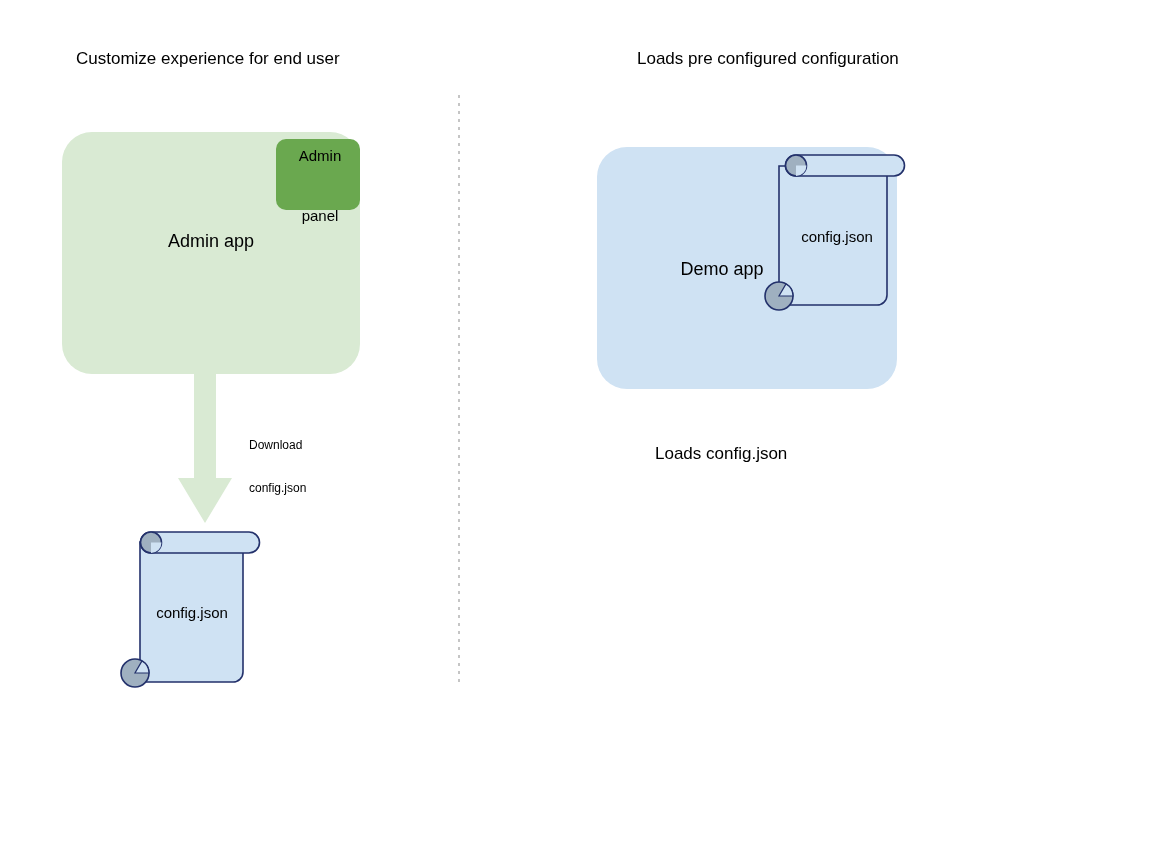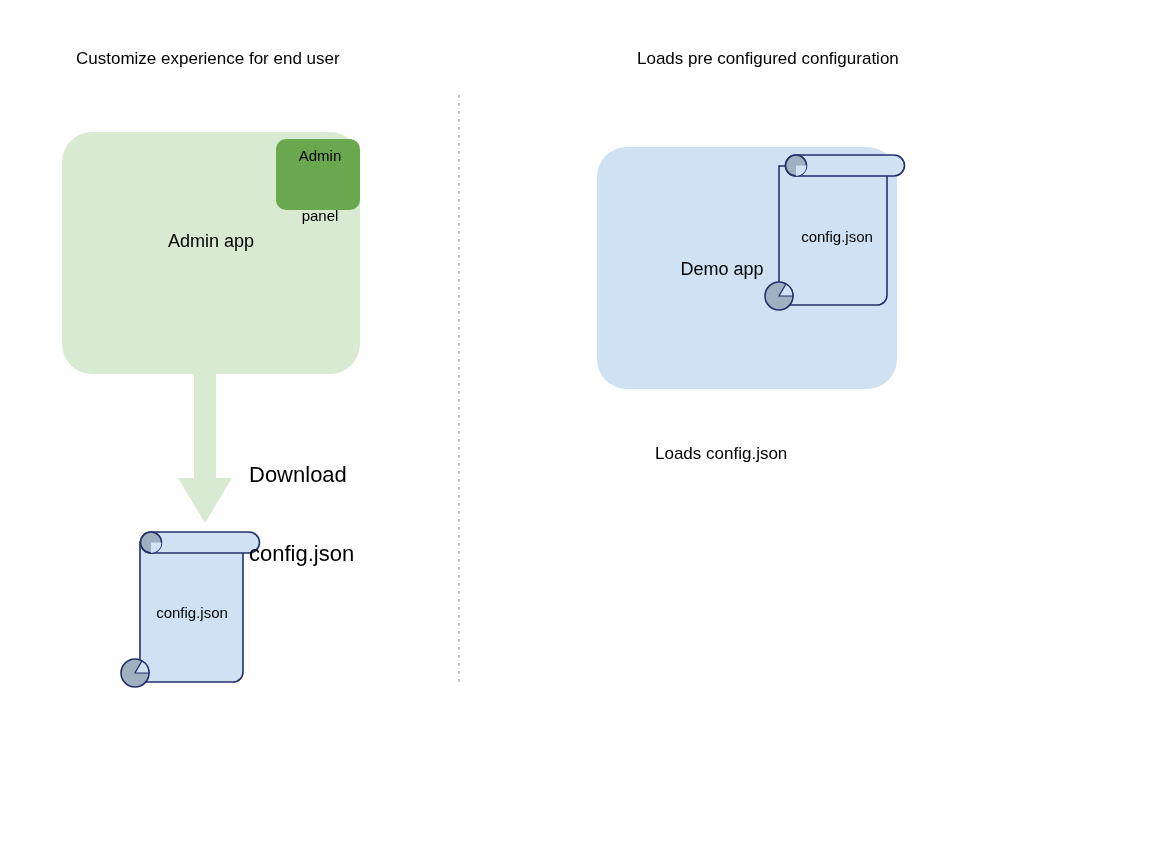--- a/index.html
+++ b/index.html
@@ -29,21 +29,21 @@
     color: #000;
   }
   .heading {
     font-size: 17px;
     text-align: center;
   }
   .node-label {
     font-size: 18px;
   }
   .edge-label {
-    font-size: 22px;
+    font-size: 12px;
     text-align: left;
   }
   .doc-label {
     font-size: 15px;
   }
   .badge-label {
     font-size: 15px;
     text-align: center;
     line-height: 1.35;
   }

